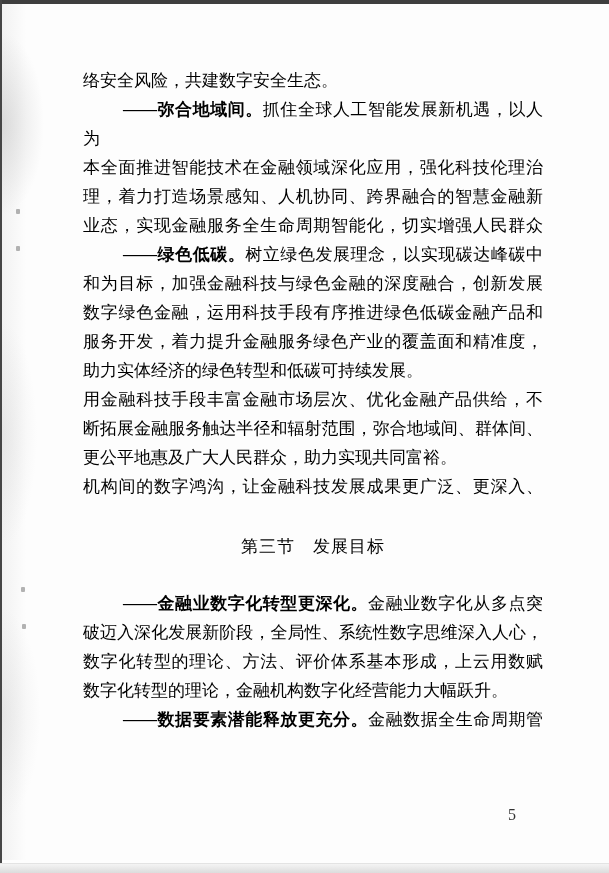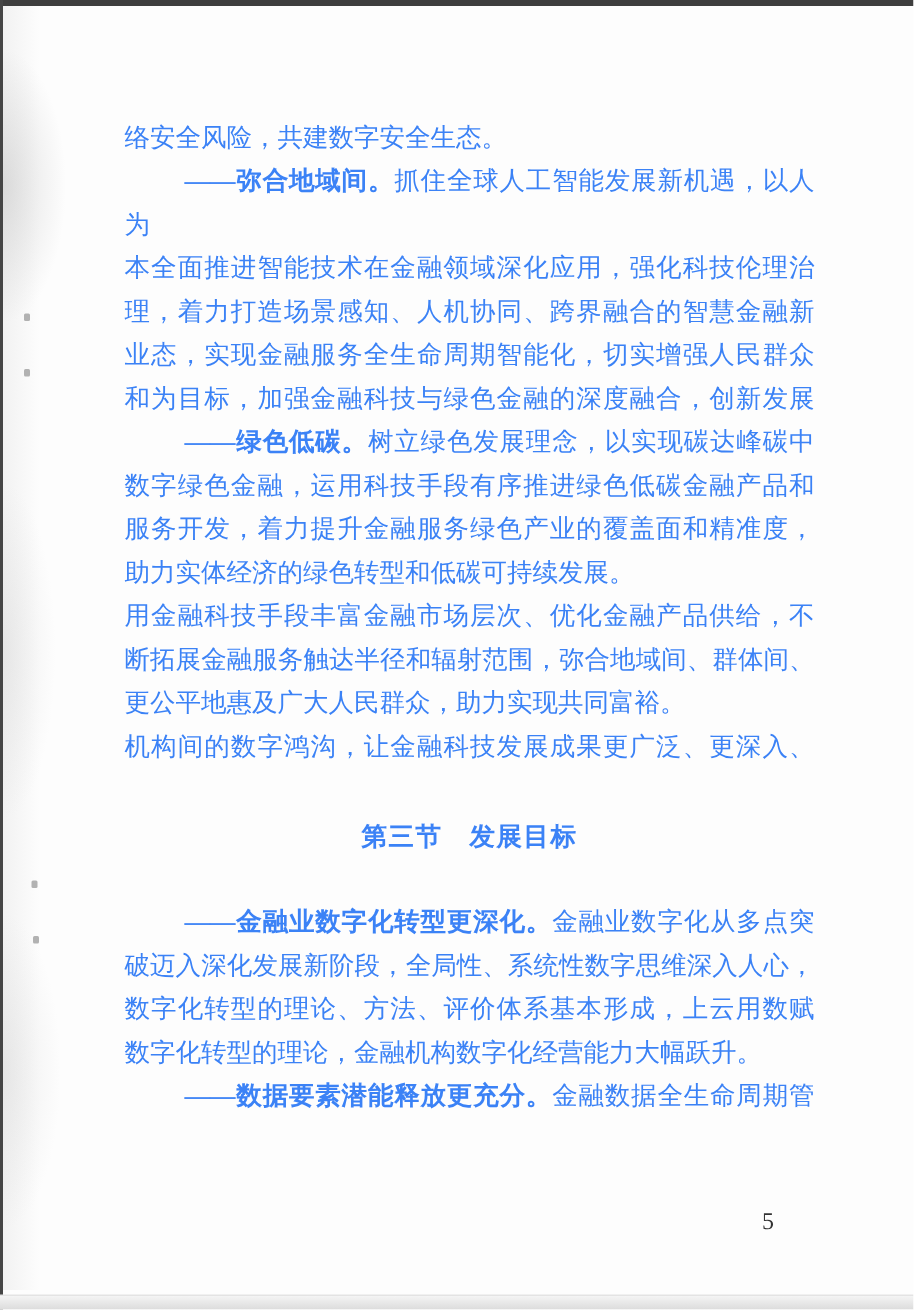--- a/index.html
+++ b/index.html
@@ -38,30 +38,30 @@
     position:absolute; width:4px; height:5px;
     background:#8a8a8a; border-radius:1px; opacity:.65;
   }
   .speck.s1 { left:16px; top:209px; }
   .speck.s2 { left:16px; top:246px; }
   .speck.s3 { left:21px; top:587px; }
   .speck.s4 { left:22px; top:624px; }
 
   
   .content {
-    position:absolute; left:83px; top:77px; width:460px;
-    font-size:17px; line-height:29px; color:#3b82f6;
+    position:absolute; left:83px; top:66px; width:460px;
+    font-size:17px; line-height:29px; color:#000000;
   }
   .line { text-align:justify; text-align-last:justify; }
   .line.end { text-align-last:left; }
   .line.indent { text-indent:40px; }
   .lead { font-weight:bold; }
   .heading {
     text-align:left; text-align-last:center;
-    font-weight:bold; letter-spacing:1px;
+    font-weight:normal; letter-spacing:1px;
     margin:31px 0 28px 0;
   }
   .page-number {
     position:absolute; left:508px; top:804px;
     font-size:16px; line-height:22px; color:#333333;
   }
 </style>
 </head>
 <body>
 
@@ -74,22 +74,22 @@
   <div class="speck s2"></div>
   <div class="speck s3"></div>
   <div class="speck s4"></div>
 
   <div class="content">
       <div class="line end">络安全风险，共建数字安全生态。</div>
       <div class="line indent"><span class="lead">——弥合地域间。</span>抓住全球人工智能发展新机遇，以人为</div>
       <div class="line">本全面推进智能技术在金融领域深化应用，强化科技伦理治</div>
       <div class="line">理，着力打造场景感知、人机协同、跨界融合的智慧金融新</div>
       <div class="line">业态，实现金融服务全生命周期智能化，切实增强人民群众</div>
+      <div class="line indent"><span class="lead">——绿色低碳。</span>树立绿色发展理念，以实现碳达峰碳中</div>
       <div class="line">和为目标，加强金融科技与绿色金融的深度融合，创新发展</div>
-      <div class="line indent"><span class="lead">——绿色低碳。</span>树立绿色发展理念，以实现碳达峰碳中</div>
       <div class="line">数字绿色金融，运用科技手段有序推进绿色低碳金融产品和</div>
       <div class="line">服务开发，着力提升金融服务绿色产业的覆盖面和精准度，</div>
       <div class="line end">助力实体经济的绿色转型和低碳可持续发展。</div>
       <div class="line">用金融科技手段丰富金融市场层次、优化金融产品供给，不</div>
       <div class="line">断拓展金融服务触达半径和辐射范围，弥合地域间、群体间、</div>
       <div class="line end">更公平地惠及广大人民群众，助力实现共同富裕。</div>
       <div class="line">机构间的数字鸿沟，让金融科技发展成果更广泛、更深入、</div>
       <div class="heading">第三节　发展目标</div>
       <div class="line indent"><span class="lead">——金融业数字化转型更深化。</span>金融业数字化从多点突</div>
       <div class="line">破迈入深化发展新阶段，全局性、系统性数字思维深入人心，</div>

